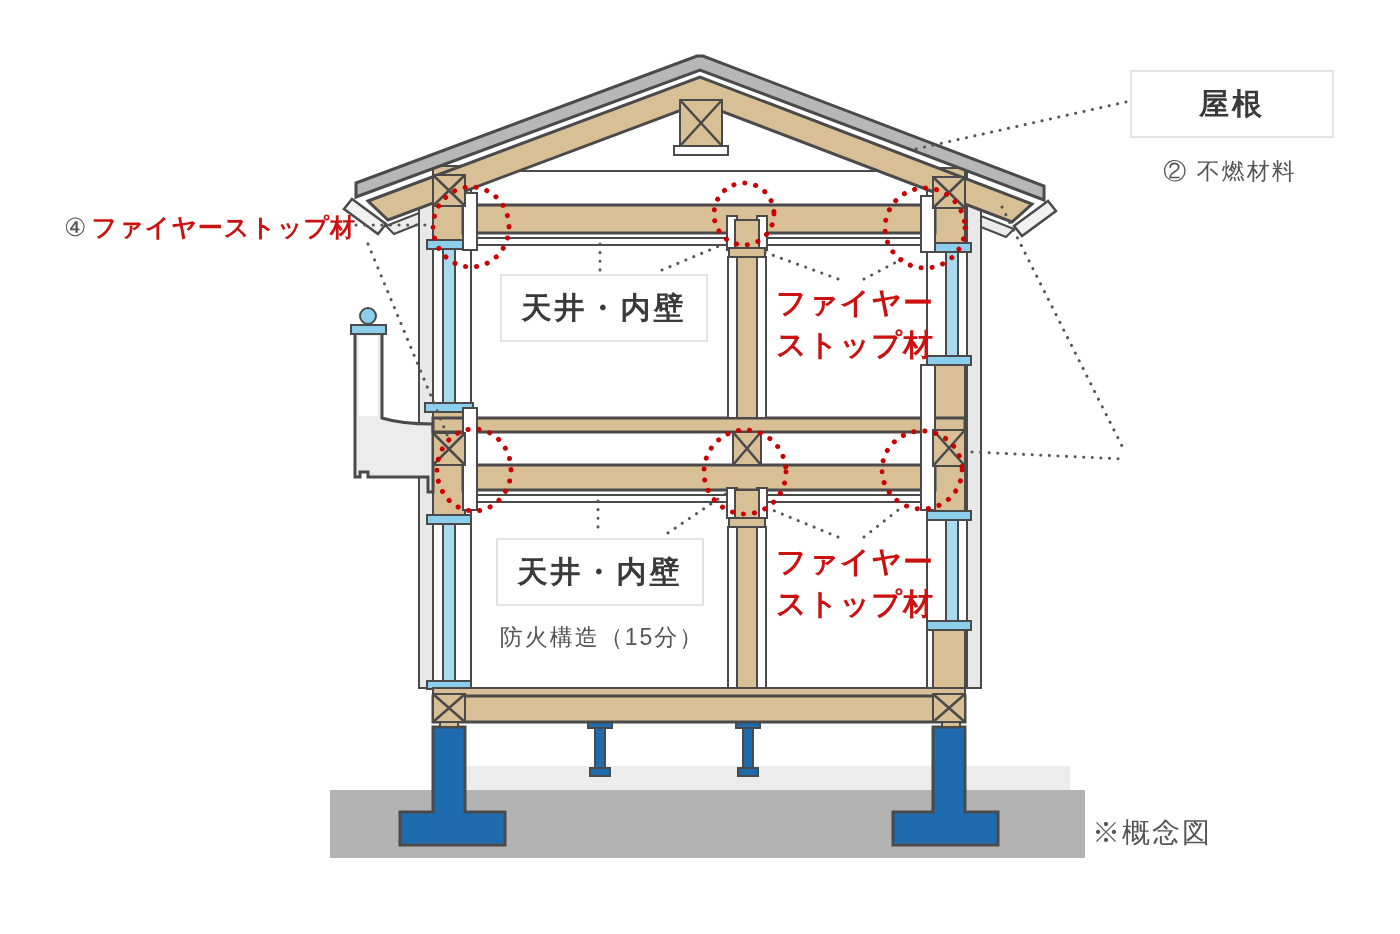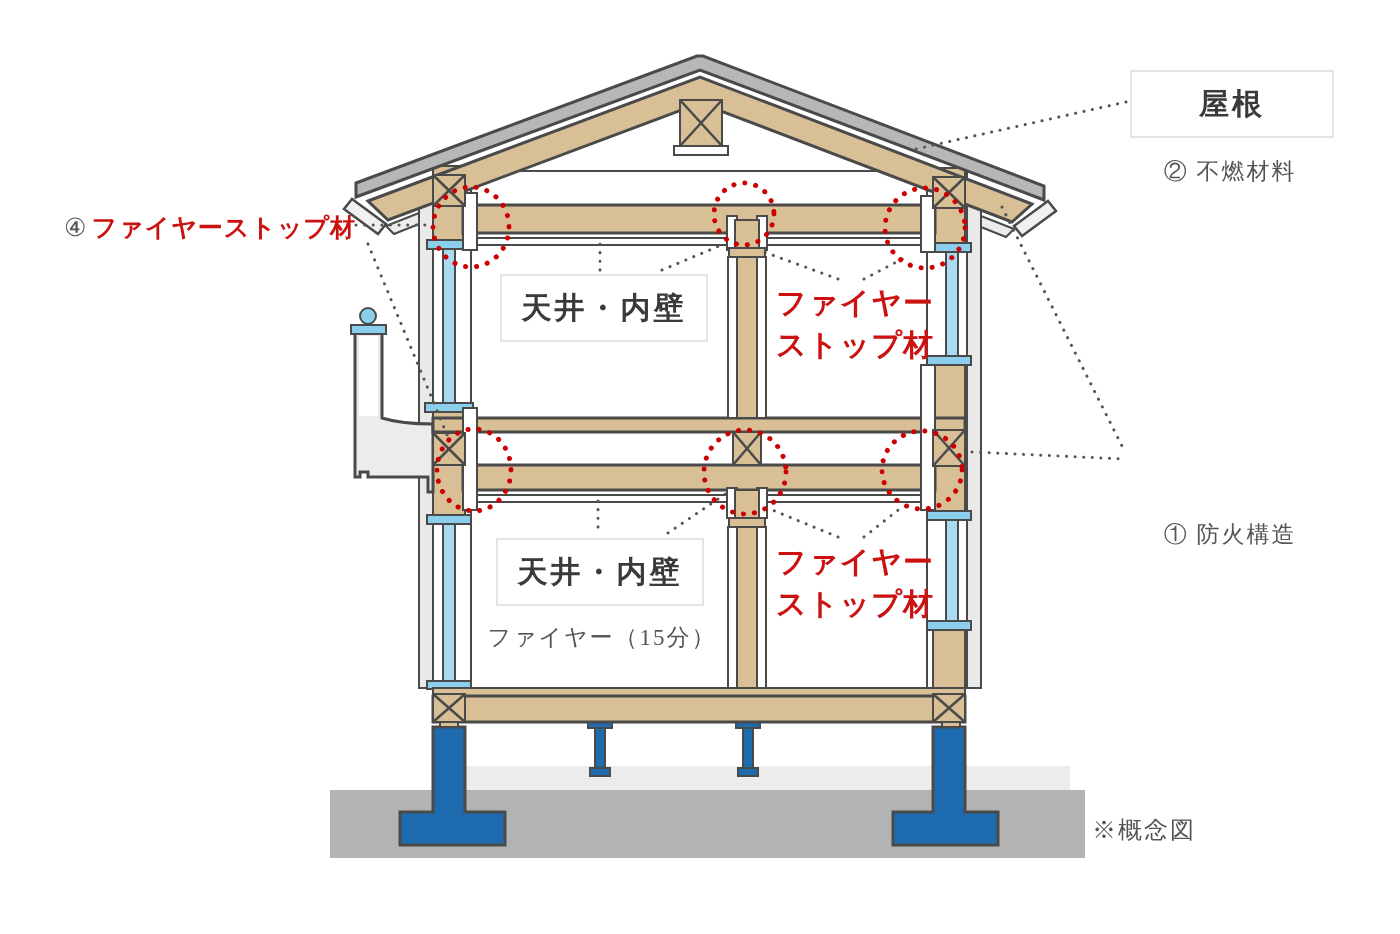--- a/index.html
+++ b/index.html
@@ -1,18 +1,18 @@
 <!DOCTYPE html>
 <html><head>
 <meta charset="utf-8">
 <style>
   html,body{margin:0;padding:0;background:#fff;}
   #stage{
     position:relative;width:1400px;height:934px;background:#fff;overflow:hidden;
-    font-family:Liberation Serif, serif;
+    font-family:Liberation Sans, sans-serif;
     --wood:#d8bf95;--roofgray:#b7b7b7;--outline:#4a4a4a;--sill:#8ccfec;--stud:#aadaf0;
     --foundation:#1e6bb0;--ground:#b3b3b3;--groundlight:#ececec;--red:#cc1111;
     --label:#3a3a3a;--caption:#555555;--boxborder:#e4e4e4;
   }
   svg{position:absolute;left:0;top:0;}
   .wood{fill:var(--wood);stroke:var(--outline);stroke-width:3;}
   .wood2{fill:var(--wood);stroke:var(--outline);stroke-width:2;}
   .roofgray{fill:var(--roofgray);stroke:var(--outline);stroke-width:3;}
   .sill{fill:var(--sill);stroke:var(--outline);stroke-width:2;}
   .stud{fill:var(--stud);stroke:var(--outline);stroke-width:2;}
@@ -31,21 +31,21 @@
   .ldr{stroke:#555;stroke-width:3;fill:none;stroke-dasharray:0.1 8.5;stroke-linecap:round;}
   .rdot{stroke:#cc0000;stroke-width:5;fill:none;stroke-dasharray:0.1 11;stroke-linecap:round;}
   .box-label{position:absolute;display:flex;align-items:center;justify-content:center;
     background:#fff;border:2px solid var(--boxborder);font-weight:bold;font-size:30px;
     color:var(--label);letter-spacing:3px;}
   .caption{position:absolute;font-size:23px;color:var(--caption);text-align:center;letter-spacing:2px;}
   .red-label{position:absolute;color:var(--red);font-weight:bold;font-size:30px;line-height:1.4;
     text-align:center;letter-spacing:1px;}
   .fs4{position:absolute;font-size:25px;color:var(--red);font-weight:bold;letter-spacing:1px;white-space:nowrap;}
   .fs4 .pfx{color:var(--caption);font-weight:normal;margin-right:4px;}
-  .note{position:absolute;font-size:24px;color:var(--caption);letter-spacing:2px;}
+  .note{position:absolute;font-size:28px;color:var(--caption);letter-spacing:2px;}
 </style>
 </head>
 <body>
 
 <div id="stage" style="--wood: #d8bf95; --roofgray: #b7b7b7; --outline: #4a4a4a; --sill: #8ccfec; --stud: #aadaf0; --foundation: #1e6bb0; --ground: #b3b3b3; --groundlight: #ececec; --red: #cc1111; --label: #3a3a3a; --caption: #555555;">
 
   <svg width="1400" height="934" viewBox="0 0 1400 934">
 
     <g>
       <rect x="466" y="766" width="604" height="26" class="groundlight"></rect>
@@ -235,24 +235,23 @@
     <span class="pfx">④</span><span>ファイヤーストップ材</span>
   </div>
 
   <div class="box-label" style="left:500px;top:274px;width:204px;height:64px;">天井・内壁</div>
 
   <div class="red-label" style="left:775px;top:282px;width:160px;">
     <div>ファイヤー</div>
     <div>ストップ材</div>
   </div>
 
-  <div class="caption" style="left:1130px;top:519px;width:200px;">① 防火構造</div>
 
   <div class="box-label" style="left:496px;top:538px;width:204px;height:64px;">天井・内壁</div>
-  <div class="caption" style="left:478px;top:622px;width:248px;">ファイヤー（15分）</div>
+  <div class="caption" style="left:478px;top:622px;width:248px;">防火構造（15分）</div>
 
   <div class="red-label" style="left:775px;top:541px;width:160px;">
     <div>ファイヤー</div>
     <div>ストップ材</div>
   </div>
 
   <div class="note" style="left:1092px;top:814px;">※概念図</div>
 </div>
 
 </body></html>

